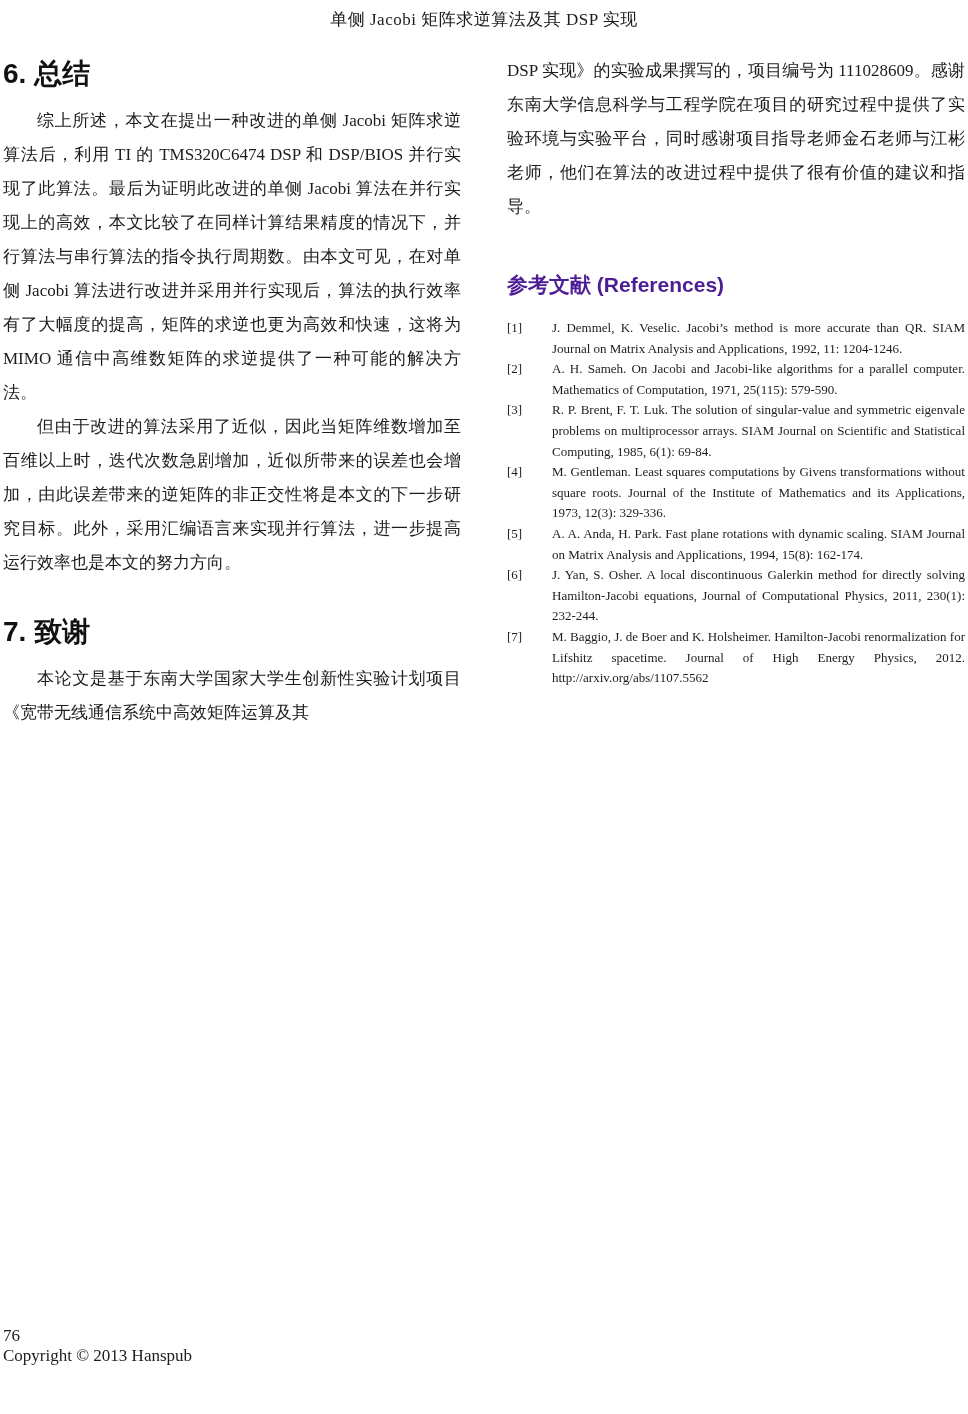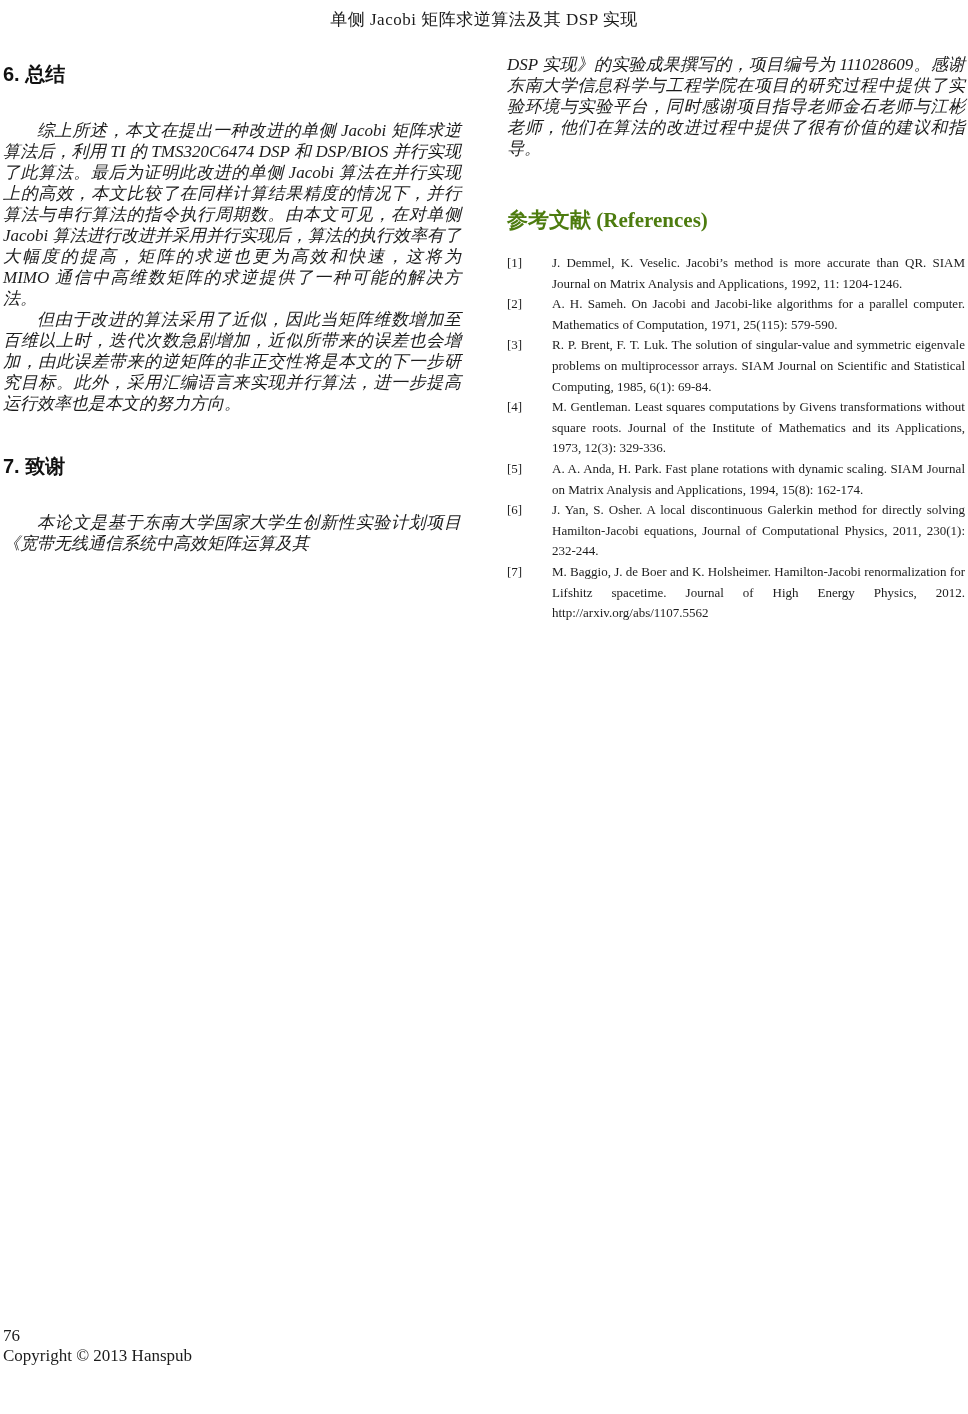--- a/index.html
+++ b/index.html
@@ -32,50 +32,49 @@
     left: 3px;
     width: 962px;
     display: flex;
     gap: 46px;
   }
   .col {
     width: 458px;
   }
   h2.sec-heading {
     font-family: "Liberation Sans", "DejaVu Sans", sans-serif;
-    font-size: 20px;
+    font-size: 28px;
     font-weight: 700;
     line-height: 32px;
     margin: 8px 0 0 0;
     color: #111111;
   }
   h2.sec-heading.second {
     margin-top: 36px;
   }
   h2.refs-heading {
-    font-family: Liberation Serif, serif;
+    font-family: Liberation Sans, sans-serif;
     font-size: 21px;
     font-weight: 700;
     line-height: 34px;
     margin: 44px 0 0 0;
-    color: #4d7c0f;
+    color: #4c1d95;
   }
   p.body-cn {
     font-size: 17px;
-    line-height: 21px;
+    line-height: 34px;
     text-align: justify;
     text-justify: inter-character;
     margin: 0;
-    font-style: italic;
   }
   p.body-cn.indent {
     text-indent: 2em;
   }
   p.body-cn.first {
-    margin-top: 30px;
+    margin-top: 14px;
   }
   .col-right p.body-cn.cont {
     padding-top: 4px;
   }
   .ref-list {
     margin-top: 16px;
   }
   .ref-item {
     display: flex;
     font-size: 13px;

